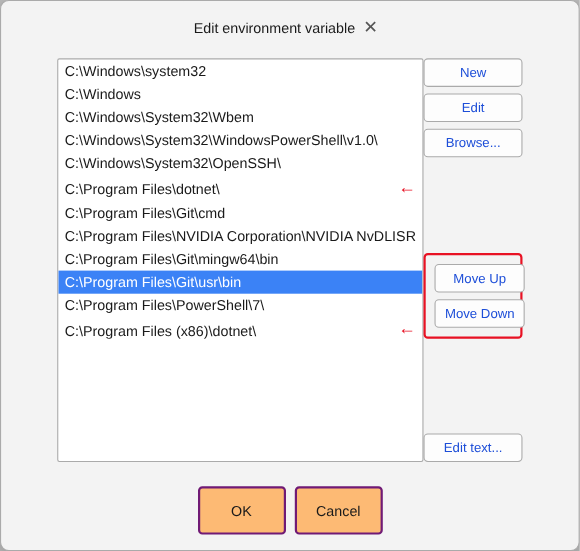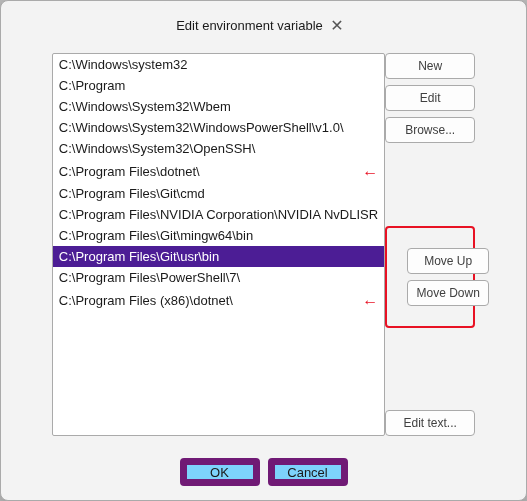--- a/index.html
+++ b/index.html
@@ -78,76 +78,76 @@
     .list-item {
       padding: 3px 6px;
       cursor: pointer;
       color: #1a1a1a;
       white-space: nowrap;
       overflow: hidden;
       text-overflow: ellipsis;
     }
 
     .list-item.selected {
-      background: #4c1d95;
+      background: #3b82f6;
       color: white;
     }
 
     .buttons-column {
       display: flex;
       flex-direction: column;
       gap: 6px;
       width: 90px;
       padding-top: 0;
     }
 
     .btn {
       width: 90px;
       height: 26px;
       background: #fdfdfd;
       border: 1px solid #aaa;
       border-radius: 4px;
       cursor: pointer;
       font-size: 12px;
-      color: #404040;
+      color: #1d4ed8;
       text-align: center;
       display: flex;
       align-items: center;
       justify-content: center;
     }
 
     .btn-group-move {
       display: flex;
       flex-direction: column;
       gap: 6px;
       border: 2px solid #e81123;
-      padding: 20px;
+      padding: 8px;
       border-radius: 4px;
     }
 
     .btn-group-move .btn {
       width: 82px;
     }
 
     .spacer {
       flex: 1;
     }
 
     .bottom-row {
       display: flex;
       justify-content: flex-end;
       padding: 8px 14px 14px 14px;
       gap: 8px;
     }
 
     .btn-ok, .btn-cancel {
       width: 80px;
-      height: 28px;
-      background: #7dd3fc;
-      border: 7px solid #701a75;
+      height: 44px;
+      background: #fdba74;
+      border: 2px solid #701a75;
       border-radius: 4px;
       cursor: pointer;
       font-size: 13px;
       color: #1a1a1a;
       display: flex;
       align-items: center;
       justify-content: center;
     }
   </style>
 </head>
@@ -157,21 +157,21 @@
 
   <div class="title-bar">
     <span class="title-text">Edit environment variable</span>
     <button class="close-btn">✕</button>
   </div>
 
   <div class="content">
 
     <div class="list-container" id="env-list">
     <div class="list-item">C:\Windows\system32</div>
-        <div class="list-item">C:\Program</div>
+        <div class="list-item">C:\Windows</div>
         <div class="list-item">C:\Windows\System32\Wbem</div>
         <div class="list-item">C:\Windows\System32\WindowsPowerShell\v1.0\</div>
         <div class="list-item">C:\Windows\System32\OpenSSH\</div>
         <div class="list-item">
           <div style="display: flex; align-items: center; position: relative;">
             <span style="flex: 1 1 0%; overflow: hidden; text-overflow: ellipsis; white-space: nowrap;">C:\Program Files\dotnet\</span>
             <span style="color: rgb(232, 17, 35); margin-left: 4px; font-size: 16px; flex-shrink: 0;">←</span>
           </div>
         </div>
         <div class="list-item">C:\Program Files\Git\cmd</div>

